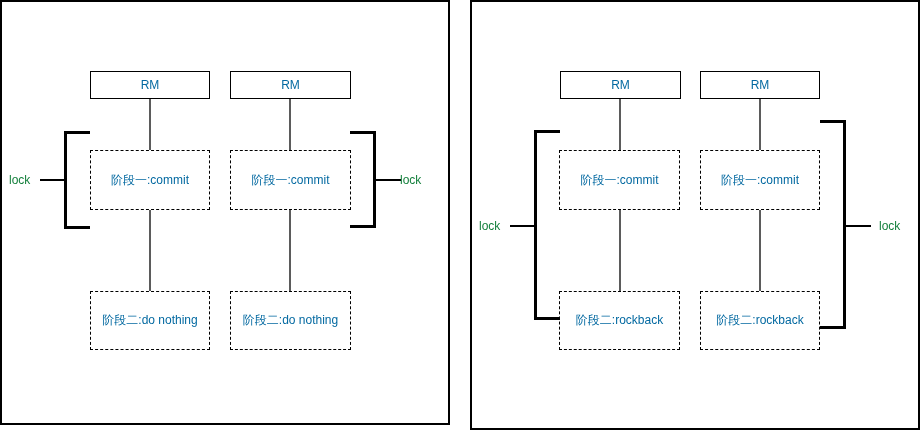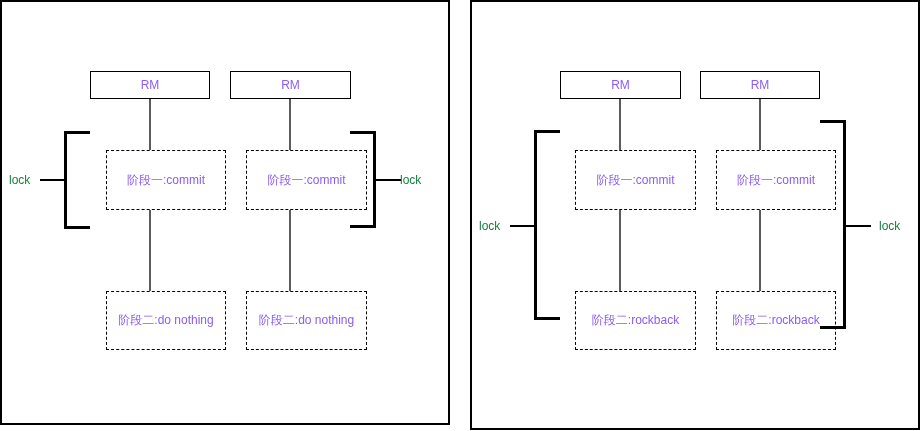--- a/index.html
+++ b/index.html
@@ -16,28 +16,28 @@
     border: 2px solid #000;
     background: #fff;
     box-sizing: border-box;
   }
   .node {
     position: absolute;
     display: flex;
     align-items: center;
     justify-content: center;
     font-size: 12px;
-    color: #8b5cf6;
+    color: #0369a1;
     background: #fff;
     box-sizing: border-box;
     text-align: center;
     white-space: nowrap;
   }
   .solid  { border: 1px solid #000; }
-  .dashed { border: 1px dashed #000; margin-left: 16px; }
+  .dashed { border: 1px dashed #000; }
   .conn {
     position: absolute;
     width: 2px;
     background: #5b5b5b;
   }
   .bracket {
     position: absolute;
     box-sizing: border-box;
     background: transparent;
   }

